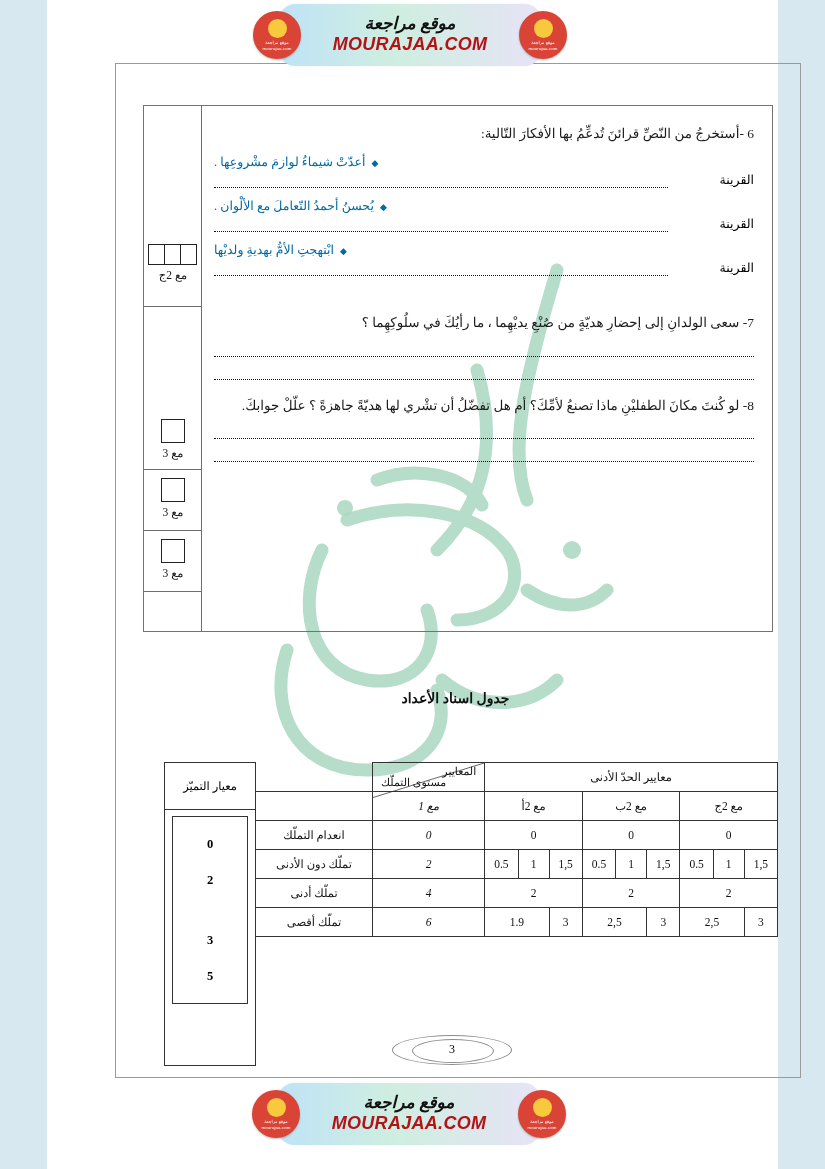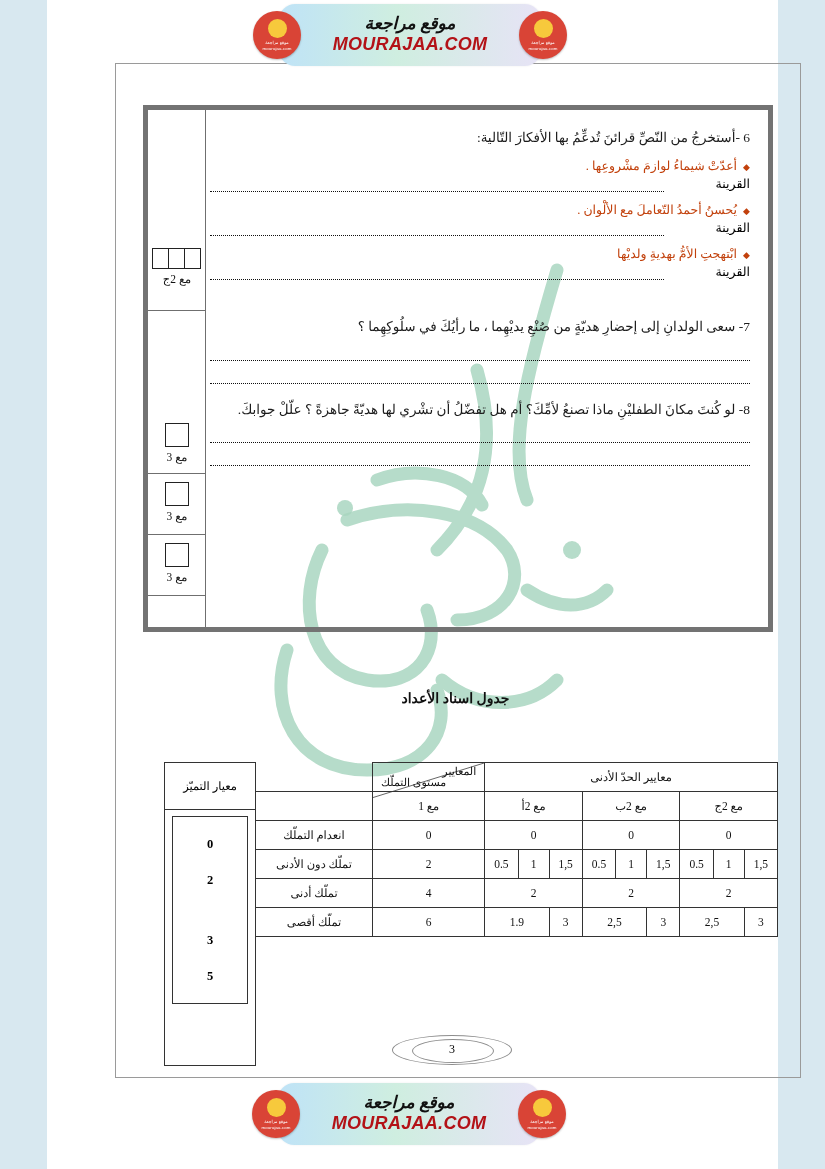--- a/index.html
+++ b/index.html
@@ -108,21 +108,21 @@
     letter-spacing: .1px;
   }
 
   
   .exercise-box {
     position: absolute;
     left: 96px;
     top: 105px;
     width: 630px;
     height: 527px;
-    border: 5px solid #737373;
+    border: 1px solid #737373;
     box-sizing: border-box;
     direction: rtl;
   }
   .ex-main {
     position: absolute;
     right: 0;
     top: 0;
     width: 572px;
     height: 100%;
     box-sizing: border-box;
@@ -143,22 +143,22 @@
   .q-line {
     font-size: 13.5px;
     color: #1c1c1c;
     line-height: 1.5;
     text-align: right;
     margin: 0 0 4px 0;
     font-family: "Liberation Serif", serif;
   }
   .bullet-line {
     font-size: 12.5px;
-    color: #c2410c;
-    text-align: right;
+    color: #0369a1;
+    text-align: left;
     margin: 10px 0 2px 0;
     font-family: "Liberation Serif", serif;
   }
   .bullet-line .bullet {
     display: inline-block;
     margin-left: 6px;
     font-size: 9px;
     vertical-align: middle;
   }
   .dots-row {
@@ -253,21 +253,21 @@
     direction: rtl;
   }
   table.grade td {
     border: 1px solid #333;
     text-align: center;
     vertical-align: middle;
     padding: 0;
     height: 28px;
   }
   .cell-criteria { width: 148px; }
-  .cell-m1 { width: 72px; }
+  .cell-m1 { width: 72px; font-style: italic; }
   .cell-third { width: 39px; }
   .cell-head-tall { height: 46px; }
   .diag-cell {
     position: relative;
     width: 148px;
     height: 46px;
   }
   .diag-cell svg {
     position: absolute;
     inset: 0;

